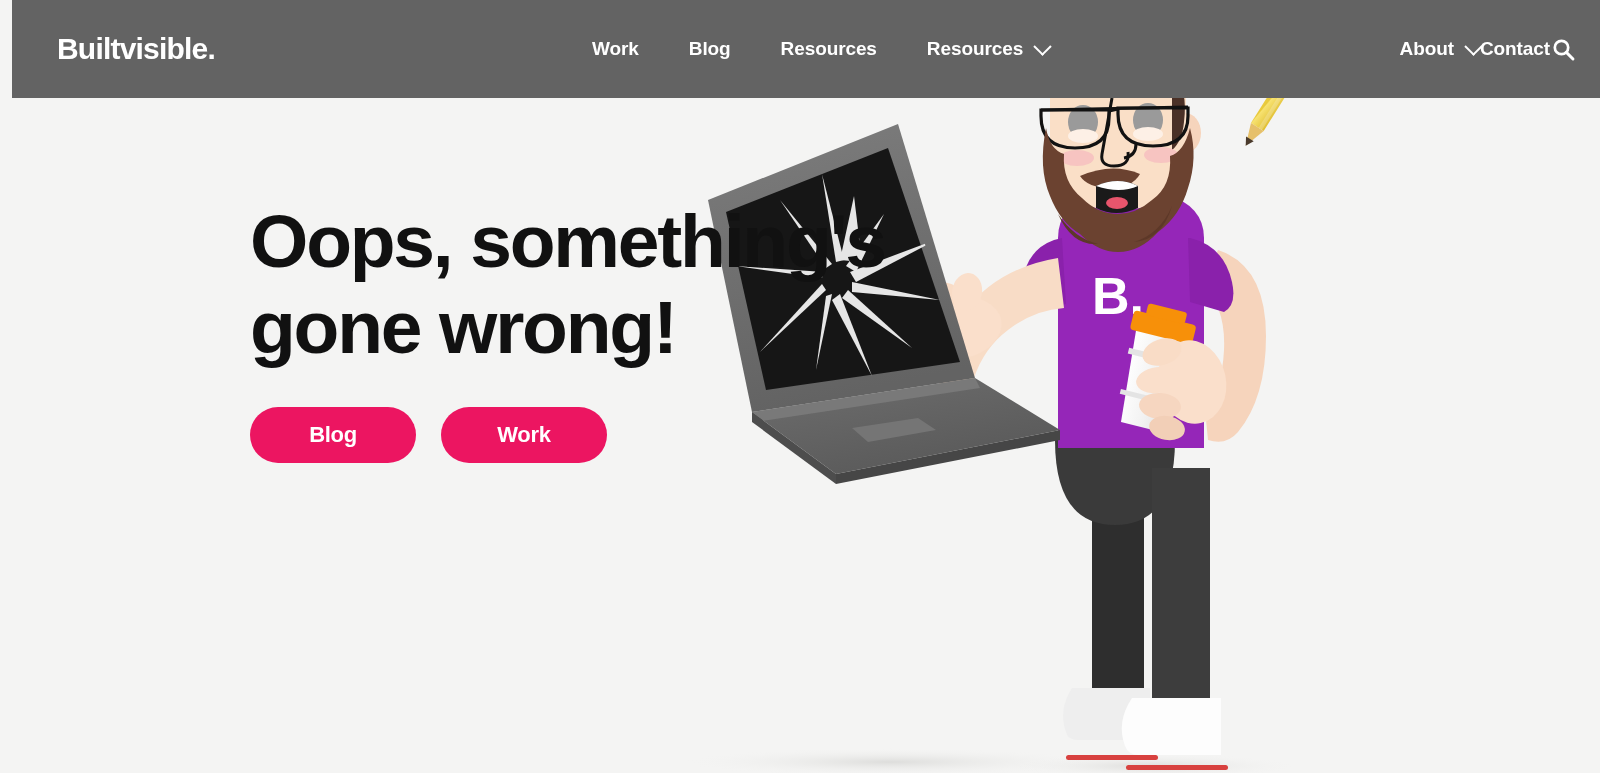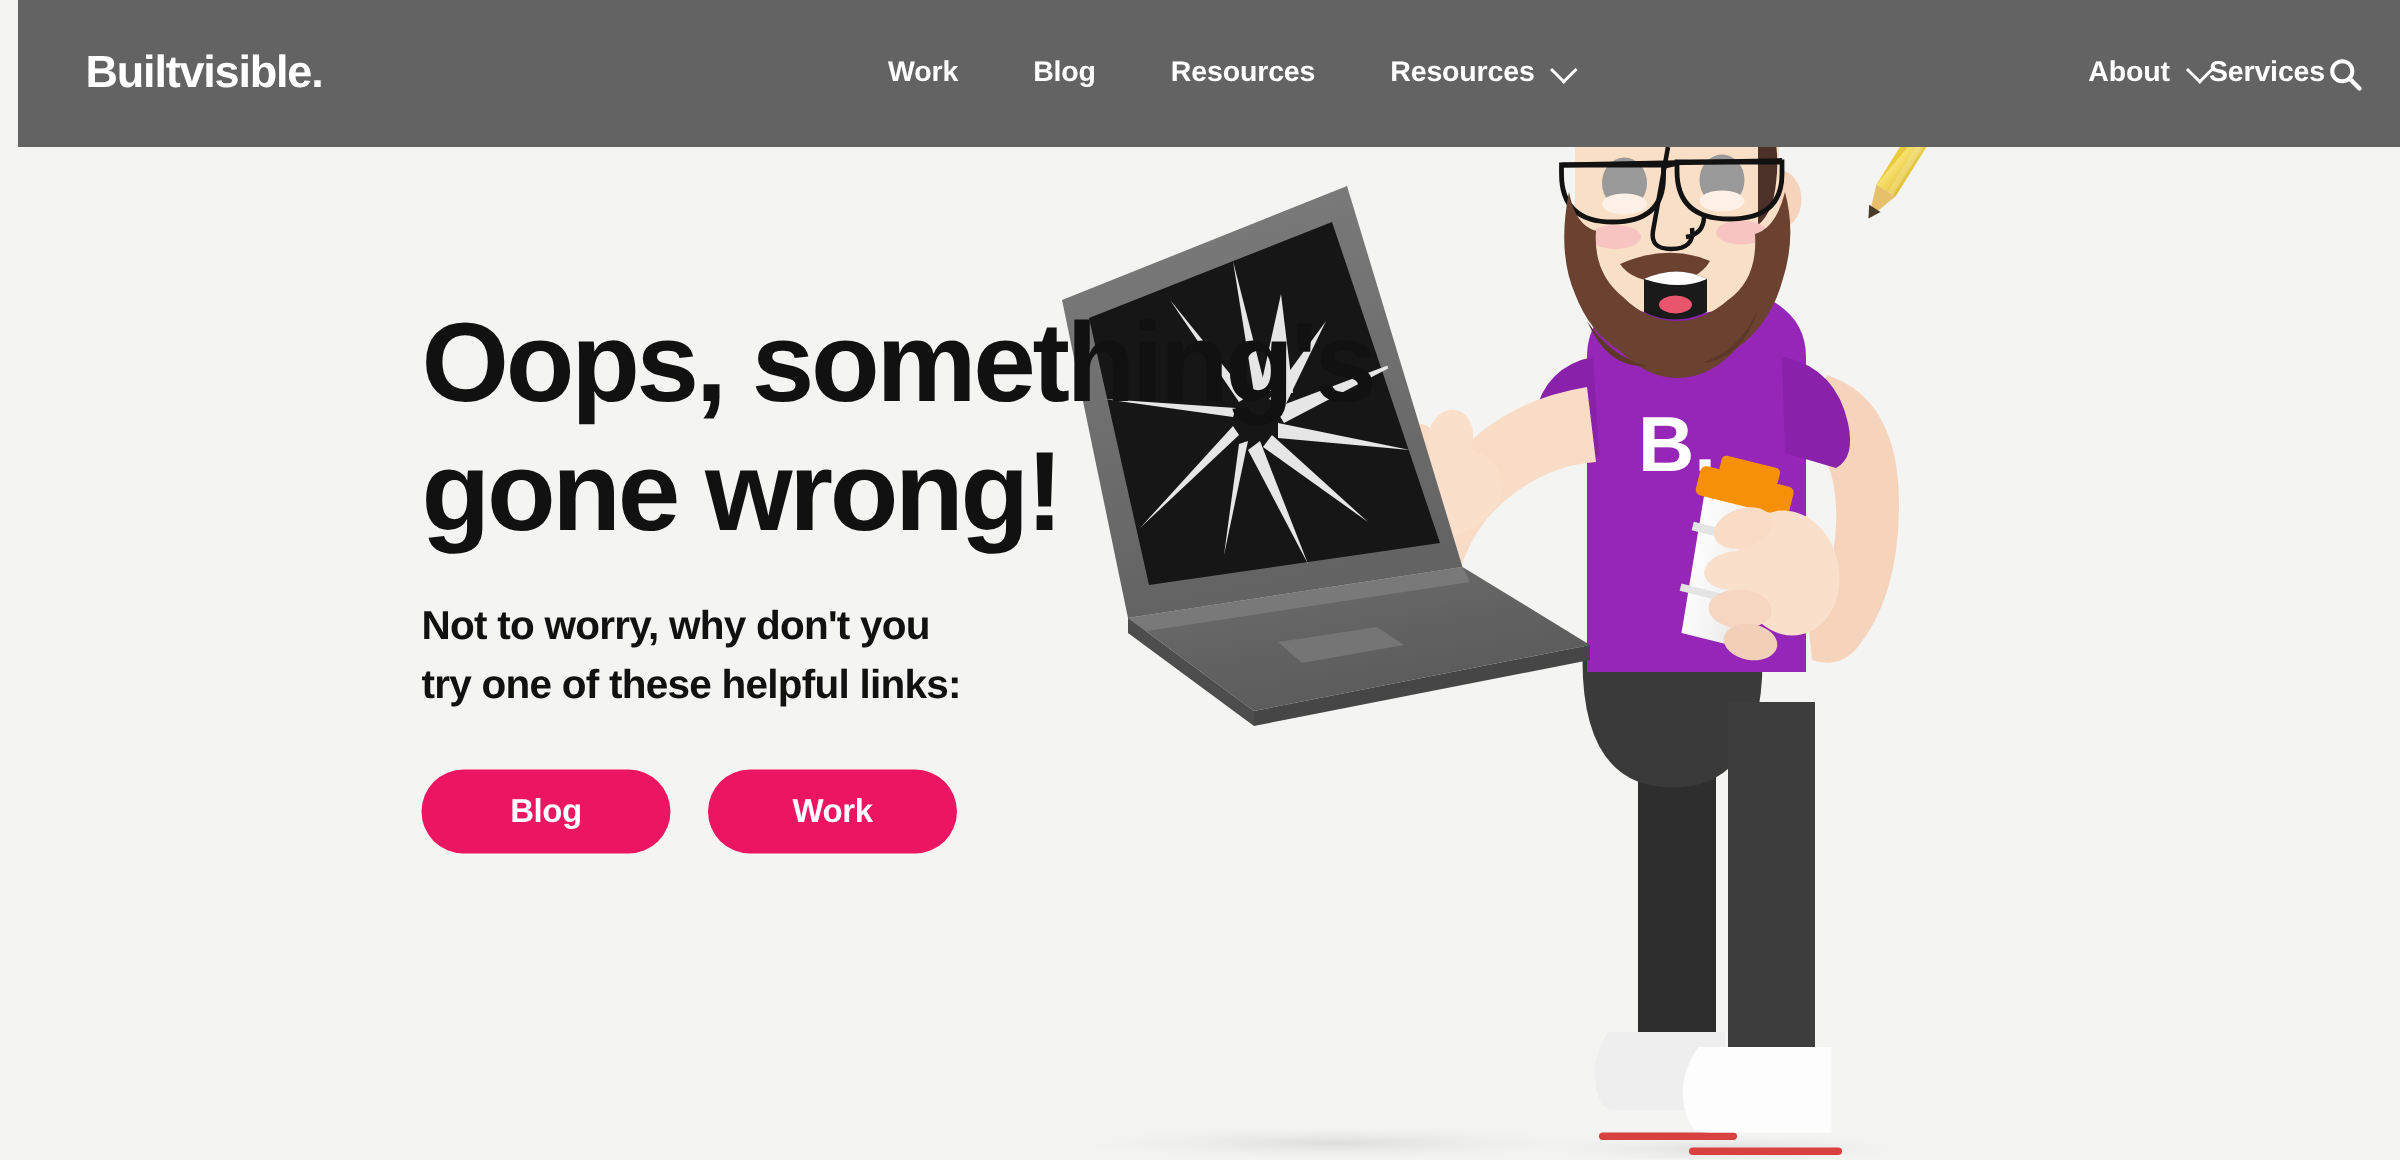--- a/index.html
+++ b/index.html
@@ -57,21 +57,21 @@
     transform:rotate(45deg) translate(-2px,-2px);
   }
   .search-btn {
     display:flex; align-items:center; justify-content:center;
     width:26px; height:26px; cursor:pointer;
     background:none; border:none;
   }
 
   
   .hero {
-    position:absolute; left:281px; top:198px;
+    position:absolute; left:250px; top:198px;
     width:660px;
     z-index:30;
   }
   .hero h1 {
     font-size:75px;
     line-height:86px;
     font-weight:bold;
     color:#111111;
     letter-spacing:-2.2px;
     white-space:pre-line;
@@ -128,36 +128,34 @@
         <i class="chev"></i>
       </a>
     </nav>
 
     <div class="nav-right">
       <a class="nav-link">
         <span>About</span>
         <i class="chev"></i>
       </a>
       <a class="nav-link">
-        <span>Services</span>
+        <span>Contact</span>
       </a>
       <button class="search-btn">
         <svg width="25" height="25" viewBox="0 0 25 25">
           <circle cx="10.5" cy="10.5" r="6.7" fill="none" stroke="#ffffff" stroke-width="2.7"></circle>
           <line x1="15.4" y1="15.4" x2="22" y2="22" stroke="#ffffff" stroke-width="2.9" stroke-linecap="round"></line>
         </svg>
       </button>
     </div>
   </header>
 
   <section class="hero">
     <h1>Oops, something's
 gone wrong!</h1>
-    <p class="sub">Not to worry, why don't you
-try one of these helpful links:</p>
     <div class="btn-row">
       <a class="pill">Blog</a>
       <a class="pill">Work</a>
     </div>
   </section>
 
   <div class="illo">
     <svg viewBox="0 0 960 773" xmlns="http://www.w3.org/2000/svg">
       <defs>
         <radialGradient id="gshadow" cx="50%" cy="50%" r="50%">

